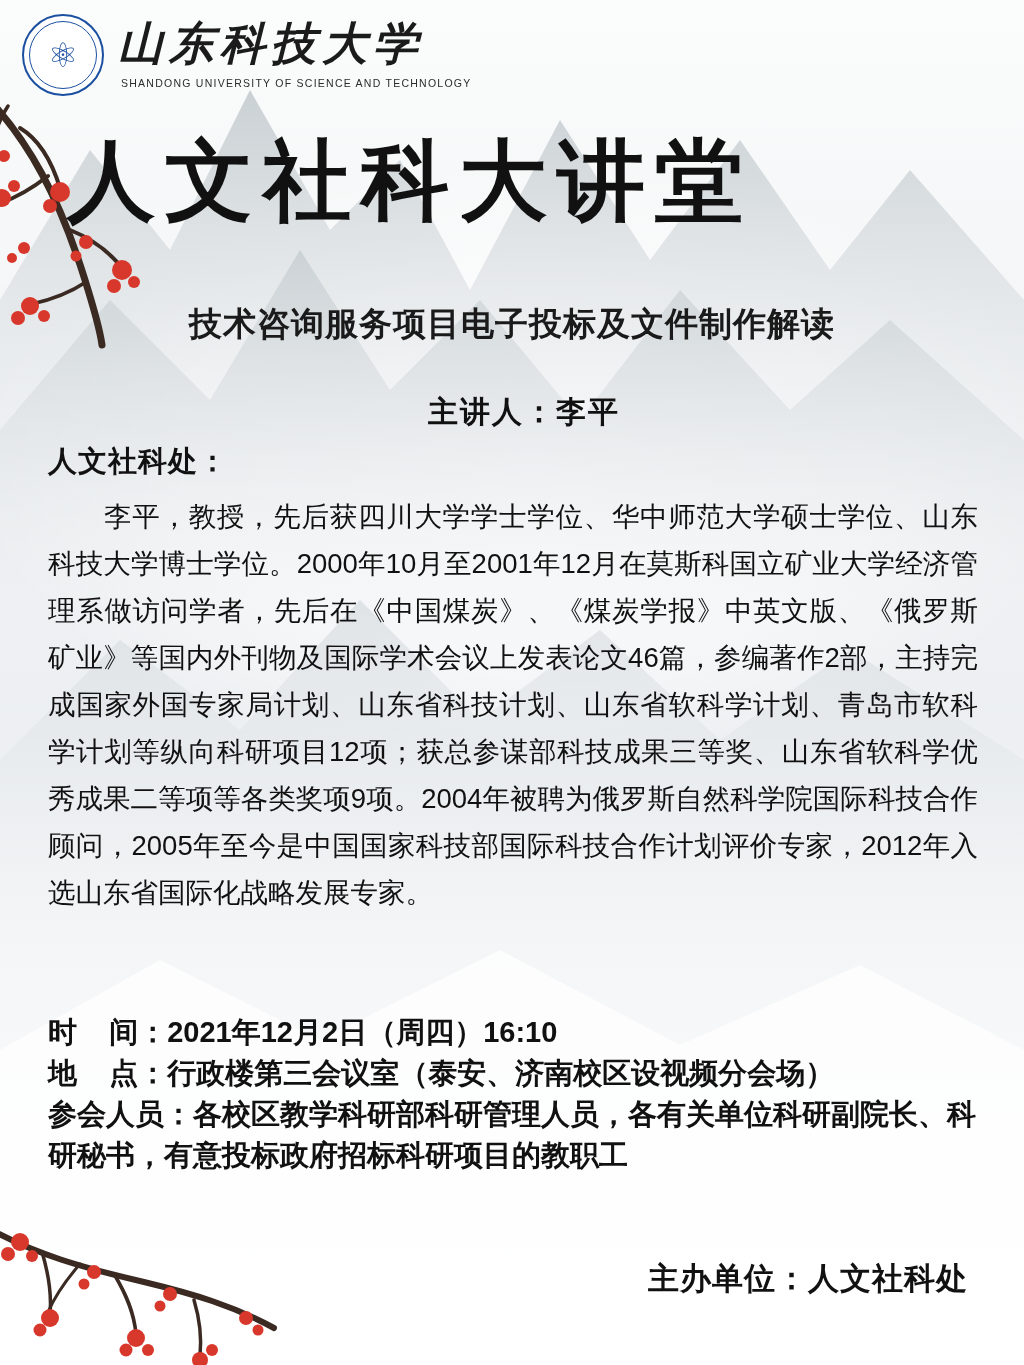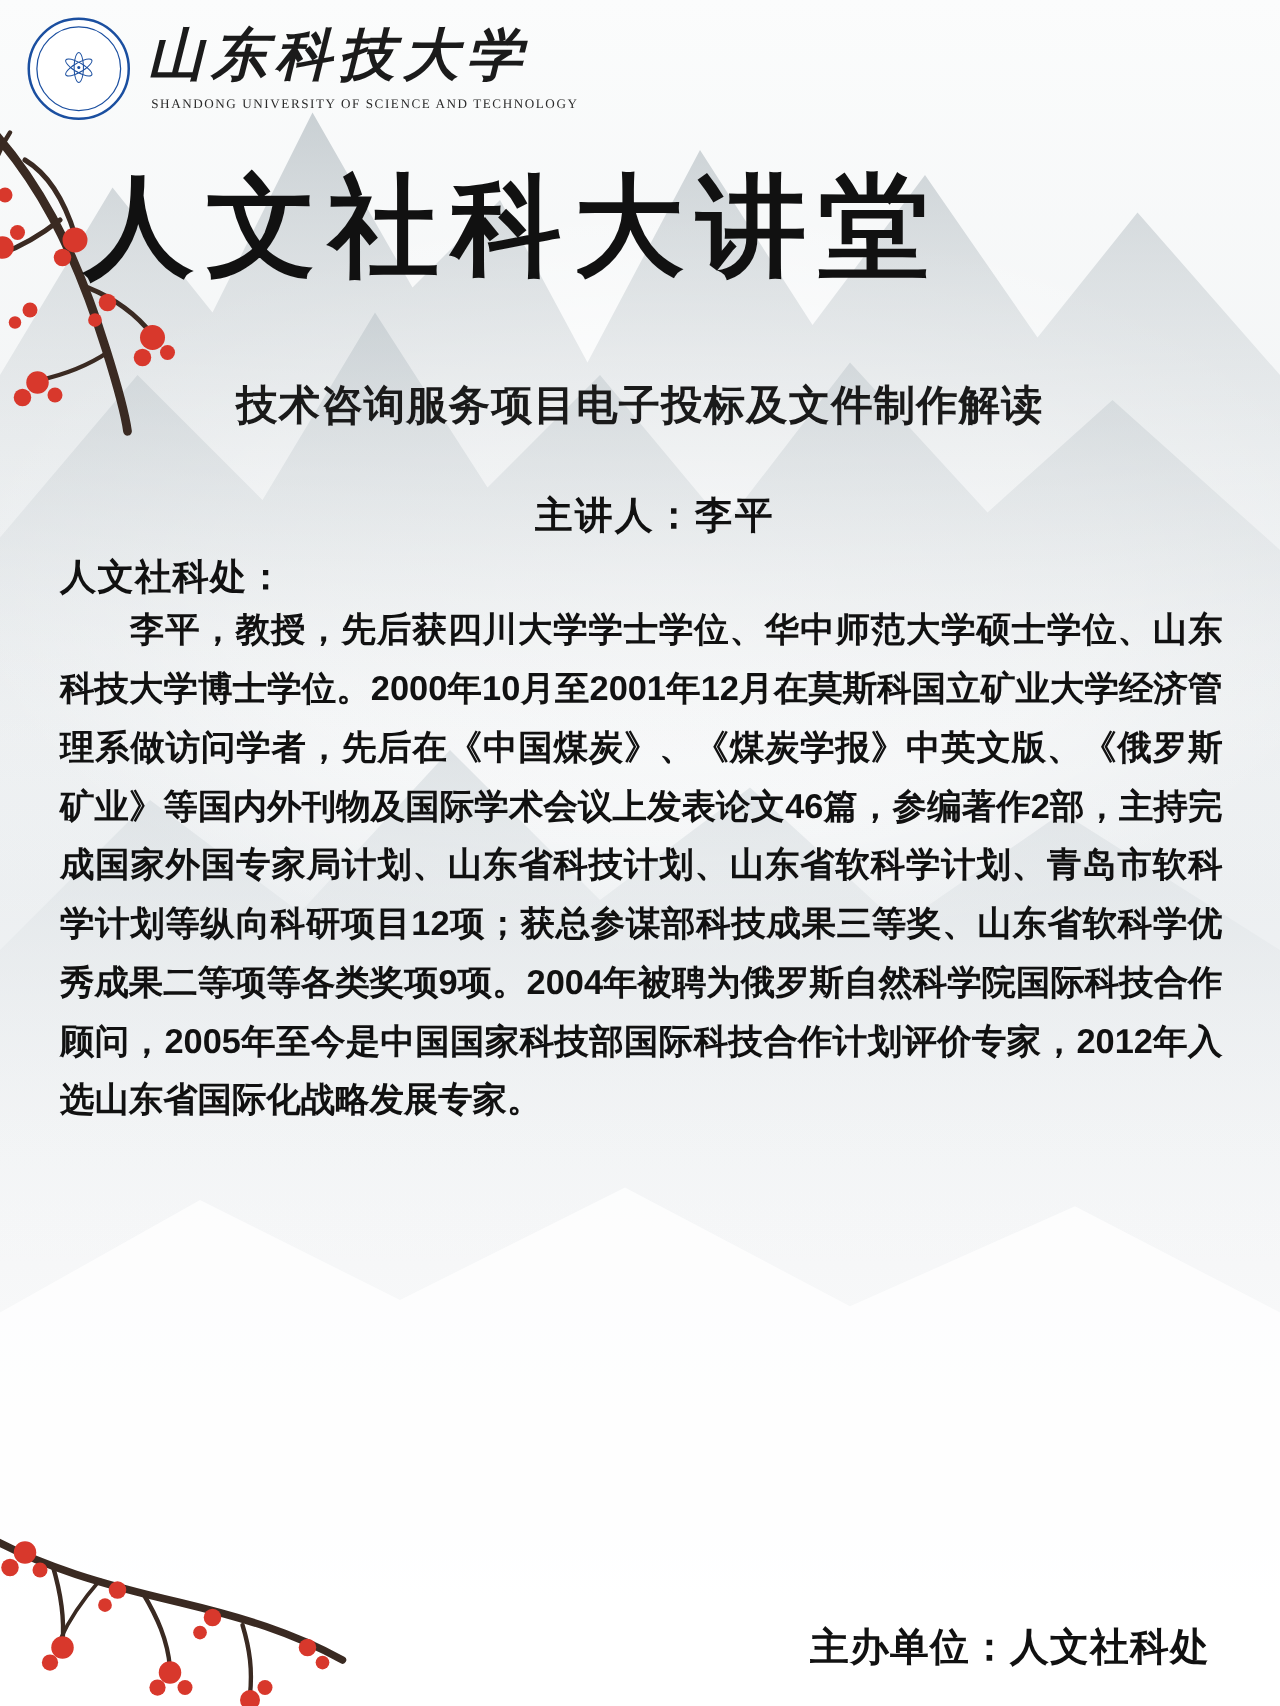--- a/index.html
+++ b/index.html
@@ -79,21 +79,20 @@
     letter-spacing: 6px;
     font-style: italic;
     line-height: 1.04;
   }
   .wordmark-en {
     font-size: 10.5px;
     color: #2b2b2b;
     letter-spacing: 1.25px;
     margin-top: 10px;
     padding-left: 3px;
-    font-family: Liberation Serif, serif;
   }
 
   
   .branch {
     position: absolute;
     pointer-events: none;
   }
   .branch-tl { left: -10px; top: 80px; }
   .branch-bl { left: -6px; top: 1210px; }
 
@@ -142,29 +141,29 @@
     top: 442px;
     left: 48px;
     font-size: 29px;
     font-weight: bold;
     color: #111111;
     letter-spacing: 1px;
   }
 
   .bio-body {
     position: absolute;
-    top: 480px;
+    top: 493px;
     left: 48px;
     width: 930px;
     font-size: 27.5px;
     line-height: 47px;
     color: #111111;
     text-indent: 56px;
     text-align: justify;
-    font-weight: 700;
+    font-weight: 400;
   }
 
   .info-block {
     position: absolute;
     top: 1012px;
     left: 48px;
     width: 940px;
     font-size: 29px;
     font-weight: bold;
     color: #111111;
@@ -176,21 +175,20 @@
   }
 
   .organizer {
     position: absolute;
     top: 1258px;
     right: 56px;
     font-size: 31px;
     font-weight: bold;
     color: #111111;
     letter-spacing: 1px;
-    margin-top: 39px;
   }
 </style>
 </head>
 <body>
 
 <div class="poster">
 
   <svg class="mountains" viewBox="0 0 1024 1365" preserveAspectRatio="none">
     <defs>
       <linearGradient id="mg1" x1="0" y1="0" x2="0" y2="1">
@@ -280,16 +278,21 @@
     </g>
   </svg>
 
   <div class="title">人文社科大讲堂</div>
   <div class="subtitle">技术咨询服务项目电子投标及文件制作解读</div>
   <div class="speaker">主讲人：李平</div>
 
   <div class="bio-heading">人文社科处：</div>
   <div class="bio-body">李平，教授，先后获四川大学学士学位、华中师范大学硕士学位、山东科技大学博士学位。2000年10月至2001年12月在莫斯科国立矿业大学经济管理系做访问学者，先后在《中国煤炭》、《煤炭学报》中英文版、《俄罗斯矿业》等国内外刊物及国际学术会议上发表论文46篇，参编著作2部，主持完成国家外国专家局计划、山东省科技计划、山东省软科学计划、青岛市软科学计划等纵向科研项目12项；获总参谋部科技成果三等奖、山东省软科学优秀成果二等项等各类奖项9项。2004年被聘为俄罗斯自然科学院国际科技合作顾问，2005年至今是中国国家科技部国际科技合作计划评价专家，2012年入选山东省国际化战略发展专家。</div>
 
+  <div class="info-block">
+    <span class="info-row">时    间：2021年12月2日（周四）16:10</span>
+    <span class="info-row">地    点：行政楼第三会议室（泰安、济南校区设视频分会场）</span>
+    <span class="info-row">参会人员：各校区教学科研部科研管理人员，各有关单位科研副院长、科研秘书，有意投标政府招标科研项目的教职工</span>
+  </div>
 
   <div class="organizer">主办单位：人文社科处</div>
 
 </div>
 
 </body></html>

